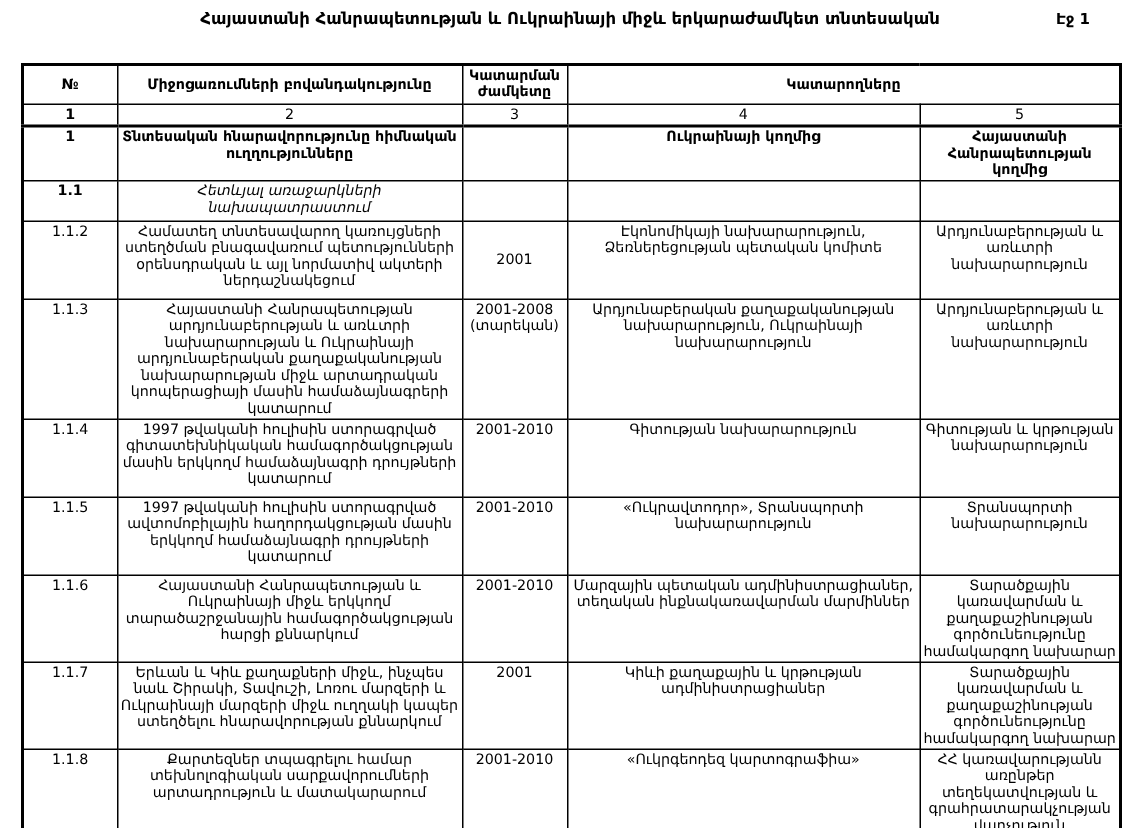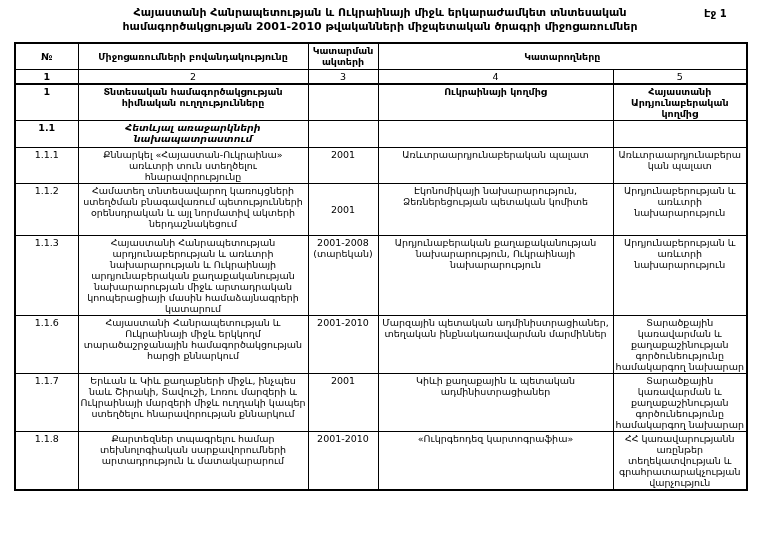--- a/index.html
+++ b/index.html
@@ -21,104 +21,110 @@
     border:2px solid #000;
     font-size:9.5px;line-height:11px;
   }
   table.measures td{
     border:1px solid #000;text-align:center;vertical-align:top;
     padding:1px 2px;overflow:hidden;word-wrap:break-word;
   }
   tr.thead td,tr.numrow td{vertical-align:middle;}
   tr.numrow td{border-bottom:2px solid #000;}
   .b{font-weight:bold;}
-  .bi{font-weight:bold;font-style:italic;}
+  .bi{font-weight:normal;font-style:italic;}
   .vm{vertical-align:middle !important;}
   tr.h26{height:26px;} tr.h14{height:14px;} tr.h28{height:28px;} tr.h27{height:27px;}
   tr.h52{height:52px;} tr.h78{height:78px;}
 </style>
 </head>
 <body>
 
 <div class="doc-title">
   <div>Հայաստանի Հանրապետության և Ուկրաինայի միջև երկարաժամկետ տնտեսական</div>
-  <div>համագործակցության 2001-2010 թվականների միջպետական ծրագրի միջոցառումներ</div>
 </div>
 <div class="page-num">Էջ 1</div>
 
 <table class="measures">
   <colgroup>
     <col style="width:63px">
       <col style="width:230px">
       <col style="width:70px">
       <col style="width:235px">
       <col style="width:134px">
   </colgroup>
   <tbody>
     <tr class="thead h26">
       <td class="b">№</td>
       <td class="b">Միջոցառումների բովանդակությունը</td>
-      <td class="b">Կատարման ակտերի</td>
+      <td class="b">Կատարման ժամկետը</td>
       <td class="b" colspan="2">Կատարողները</td>
     </tr>
     <tr class="numrow h14">
       <td class="b">1</td>
       <td>2</td>
       <td>3</td>
       <td>4</td>
       <td>5</td>
     </tr>
     <tr class="h28">
       <td class="b">1</td>
-      <td class="b">Տնտեսական համագործակցության հիմնական ուղղությունները</td>
+      <td class="b">Տնտեսական հնարավորությունը հիմնական ուղղությունները</td>
       <td></td>
       <td class="b">Ուկրաինայի կողմից</td>
-      <td class="b">Հայաստանի Արդյունաբերական կողմից</td>
+      <td class="b">Հայաստանի Հանրապետության կողմից</td>
     </tr>
     <tr class="h27">
       <td class="b">1.1</td>
       <td class="bi">Հետևյալ առաջարկների նախապատրաստում</td>
       <td></td>
       <td></td>
       <td></td>
     </tr>
 
-    <tr class="h26">
-      <td>1.1.1</td>
-      <td>Քննարկել «Հայաստան-Ուկրաինա» առևտրի տուն ստեղծելու հնարավորությունը</td>
-      <td>2001</td>
-      <td>Առևտրաարդյունաբերական պալատ</td>
-      <td>Առևտրաարդյունաբերական պալատ</td>
-    </tr>
     <tr class="h52">
       <td>1.1.2</td>
       <td>Համատեղ տնտեսավարող կառույցների ստեղծման բնագավառում պետությունների օրենսդրական և այլ նորմատիվ ակտերի ներդաշնակեցում</td>
       <td class="vm">2001</td>
       <td>Էկոնոմիկայի նախարարություն, Ձեռներեցության պետական կոմիտե</td>
       <td>Արդյունաբերության և առևտրի նախարարություն</td>
     </tr>
     <tr class="h78">
       <td>1.1.3</td>
       <td>Հայաստանի Հանրապետության արդյունաբերության և առևտրի նախարարության և Ուկրաինայի արդյունաբերական քաղաքականության նախարարության միջև արտադրական կոոպերացիայի մասին համաձայնագրերի կատարում</td>
       <td>2001-2008 (տարեկան)</td>
       <td>Արդյունաբերական քաղաքականության նախարարություն, Ուկրաինայի նախարարություն</td>
       <td>Արդյունաբերության և առևտրի նախարարություն</td>
     </tr>
     <tr class="h52">
+      <td>1.1.4</td>
+      <td>1997 թվականի հուլիսին ստորագրված գիտատեխնիկական համագործակցության մասին երկկողմ համաձայնագրի դրույթների կատարում</td>
+      <td>2001-2010</td>
+      <td>Գիտության նախարարություն</td>
+      <td>Գիտության և կրթության նախարարություն</td>
+    </tr>
+    <tr class="h52">
+      <td>1.1.5</td>
+      <td>1997 թվականի հուլիսին ստորագրված ավտոմոբիլային հաղորդակցության մասին երկկողմ համաձայնագրի դրույթների կատարում</td>
+      <td>2001-2010</td>
+      <td>«Ուկրավտոդոր», Տրանսպորտի նախարարություն</td>
+      <td>Տրանսպորտի նախարարություն</td>
+    </tr>
+    <tr class="h52">
       <td>1.1.6</td>
       <td>Հայաստանի Հանրապետության և Ուկրաինայի միջև երկկողմ տարածաշրջանային համագործակցության հարցի քննարկում</td>
       <td>2001-2010</td>
       <td>Մարզային պետական ադմինիստրացիաներ, տեղական ինքնակառավարման մարմիններ</td>
       <td>Տարածքային կառավարման և քաղաքաշինության գործունեությունը համակարգող նախարար</td>
     </tr>
     <tr class="h52">
       <td>1.1.7</td>
       <td>Երևան և Կիև քաղաքների միջև, ինչպես նաև Շիրակի, Տավուշի, Լոռու մարզերի և Ուկրաինայի մարզերի միջև ուղղակի կապեր ստեղծելու հնարավորության քննարկում</td>
       <td>2001</td>
-      <td>Կիևի քաղաքային և պետական ադմինիստրացիաներ</td>
+      <td>Կիևի քաղաքային և կրթության ադմինիստրացիաներ</td>
       <td>Տարածքային կառավարման և քաղաքաշինության գործունեությունը համակարգող նախարար</td>
     </tr>
     <tr class="h52">
       <td>1.1.8</td>
       <td>Քարտեզներ տպագրելու համար տեխնոլոգիական սարքավորումների արտադրություն և մատակարարում</td>
       <td>2001-2010</td>
       <td>«Ուկրգեոդեզ կարտոգրաֆիա»</td>
       <td>ՀՀ կառավարությանն առընթեր տեղեկատվության և գրահրատարակչության վարչություն</td>
     </tr>
   </tbody>

